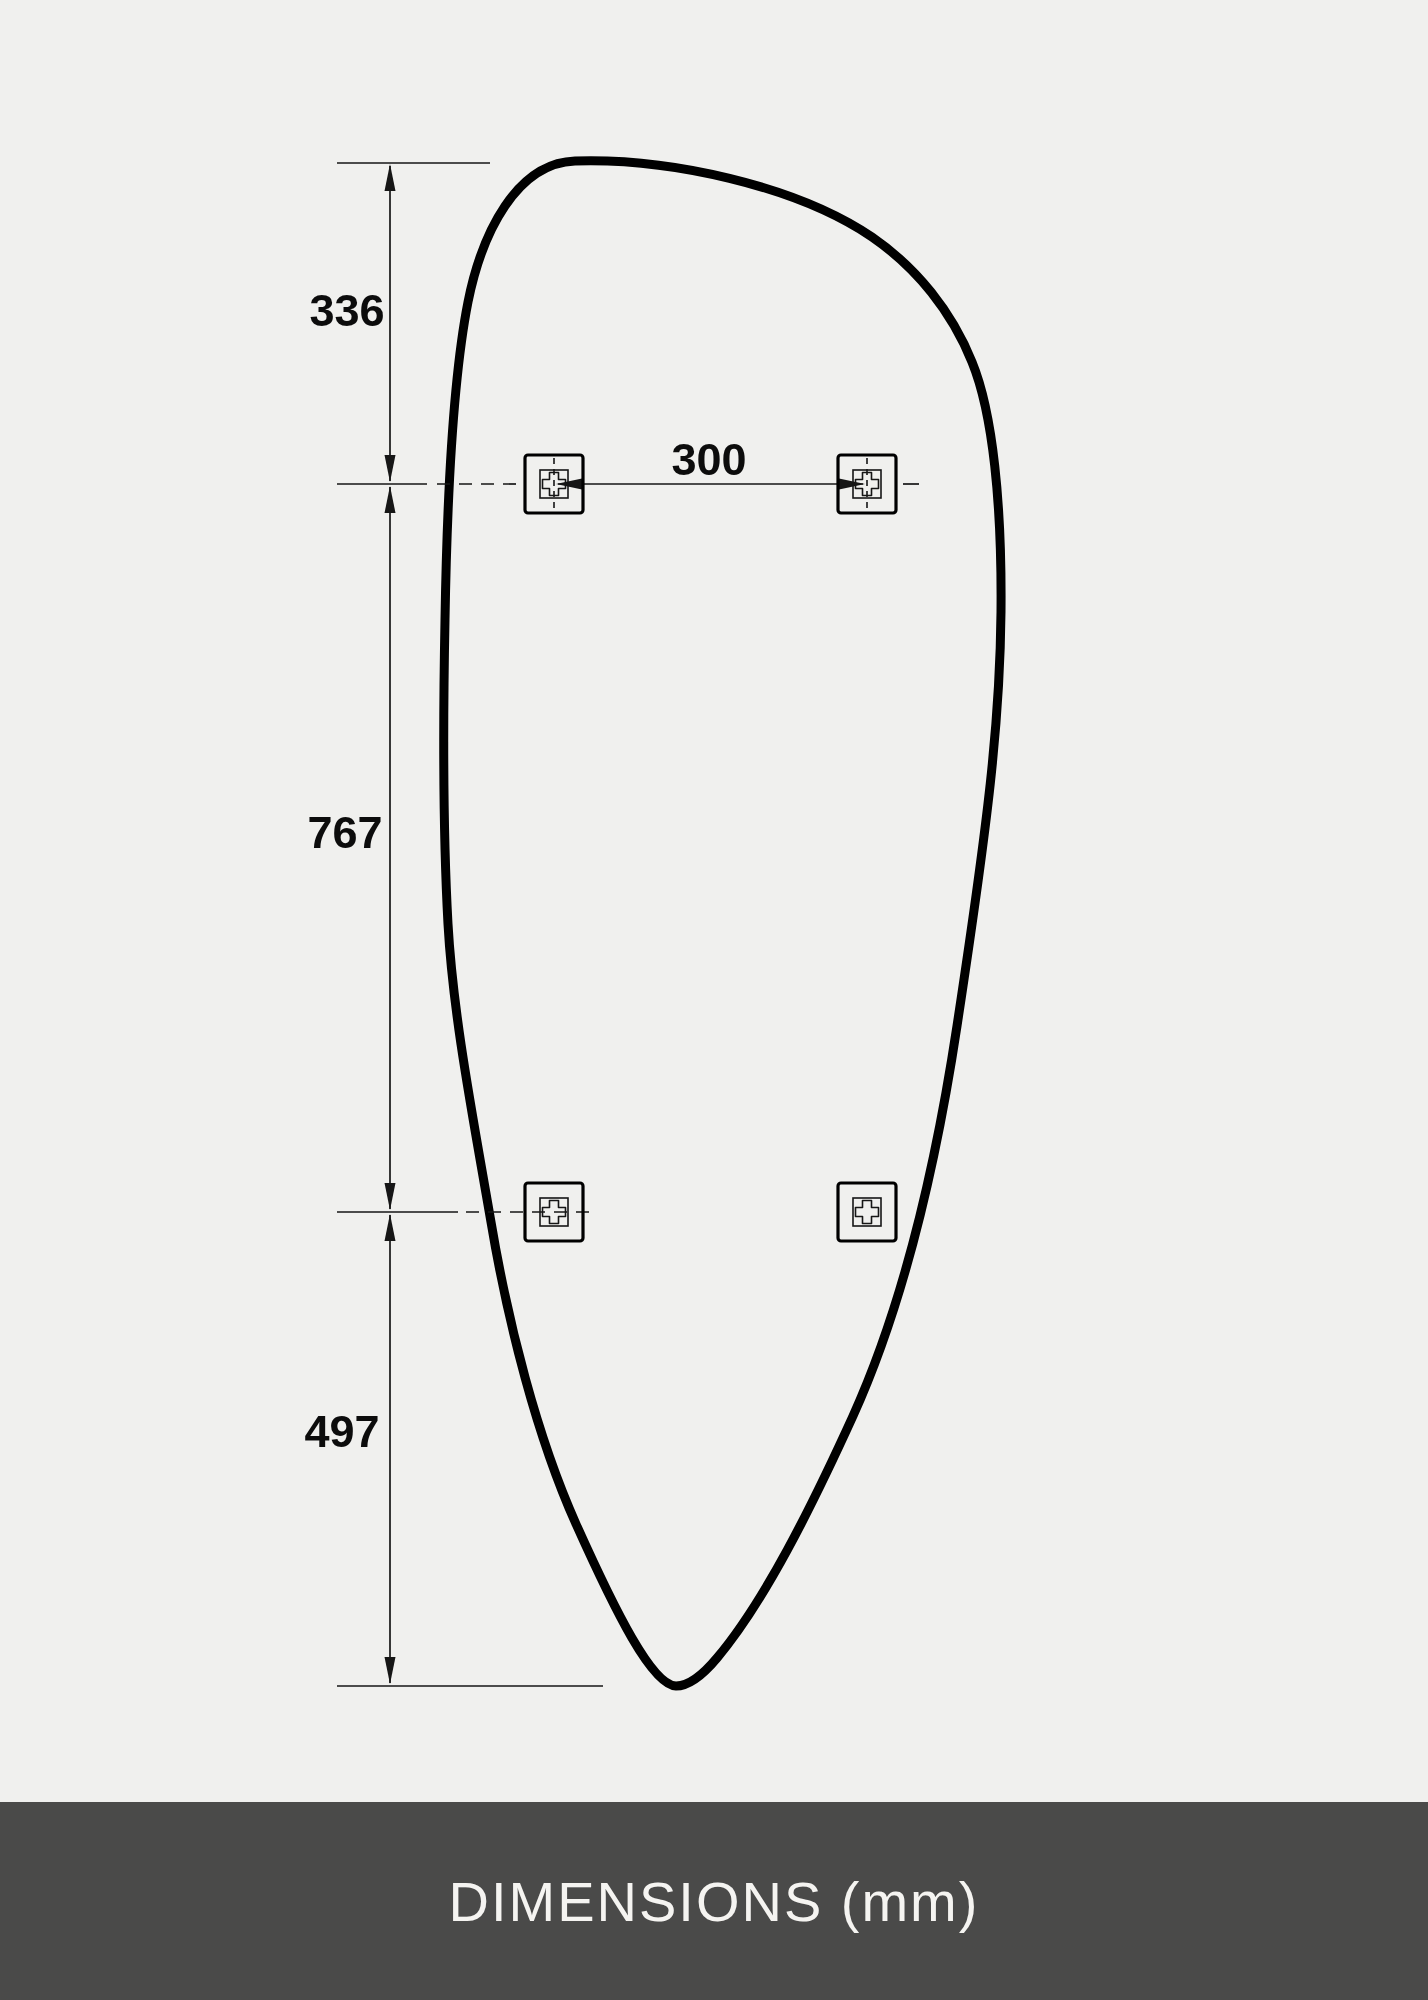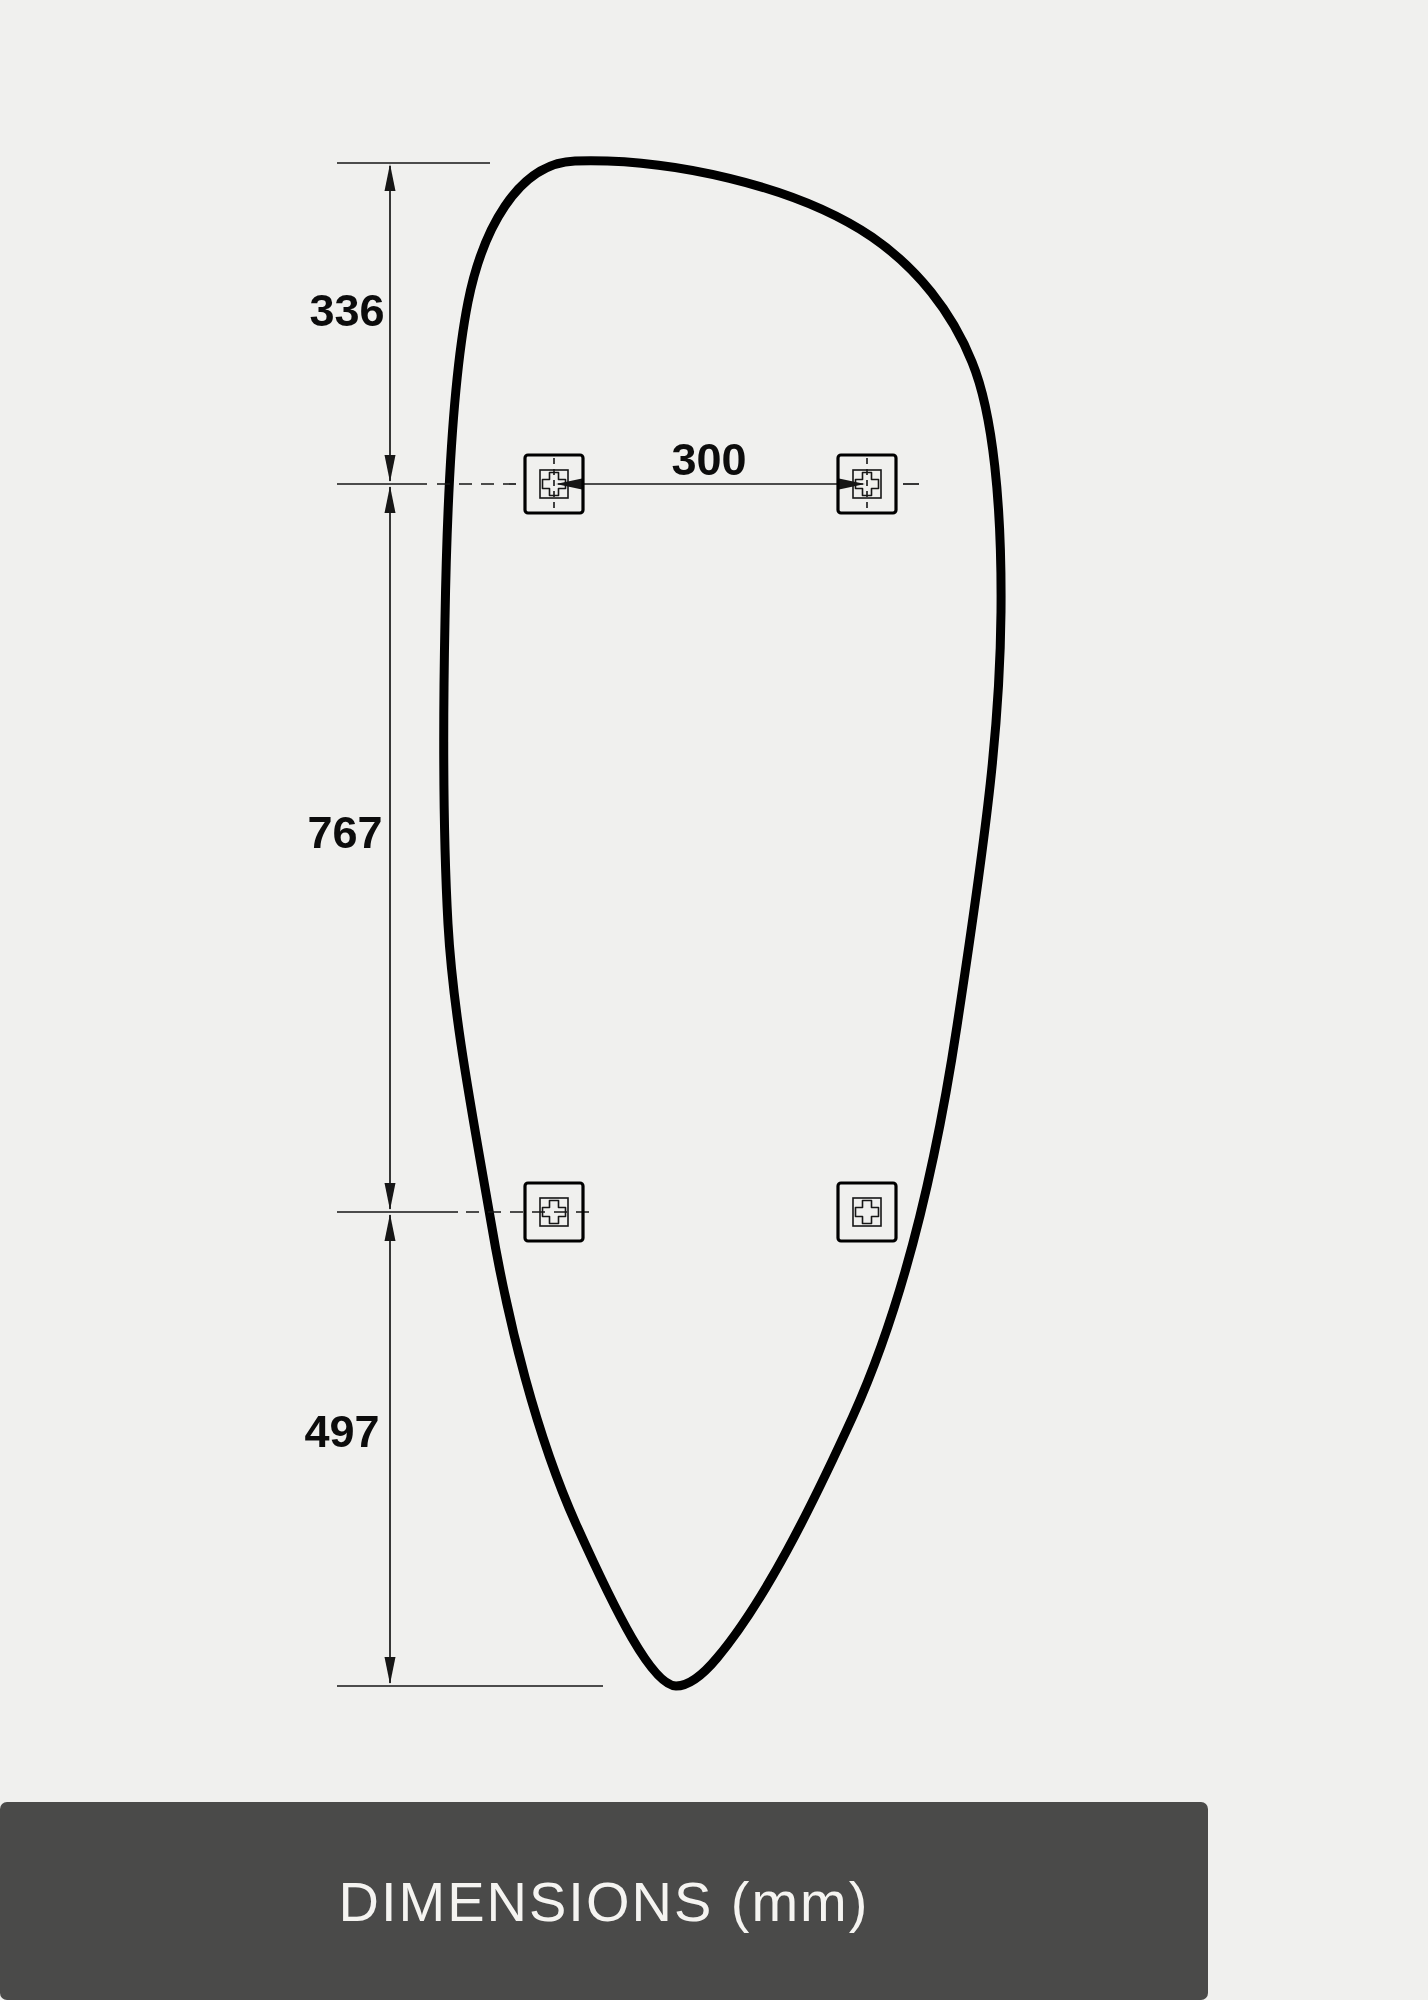--- a/index.html
+++ b/index.html
@@ -27,23 +27,23 @@
   .arrow{fill:var(--line);stroke:none;}
   .dim-text{
     font-family:"Liberation Sans", sans-serif;
     font-size:45px;font-weight:bold;fill:#0c0c0c;
   }
   .b-outer{fill:none;stroke:var(--outline);stroke-width:3.2;}
   .b-inner{fill:none;stroke:var(--line);stroke-width:1.6;}
   .b-plus{fill:none;stroke:var(--line);stroke-width:1.6;stroke-linejoin:round;}
 
   .footer{
-    position:absolute;left:0;top:1802px;width:1208px;height:198px;
+    position:absolute;left:0;top:1802px;width:1428px;height:198px;
     background:var(--footer-bg);
-    display:flex;align-items:center;justify-content:center;border-radius:7px;
+    display:flex;align-items:center;justify-content:center;
   }
   .footer-label{
     color:var(--footer-text);
     font-size:56px;font-weight:400;letter-spacing:2px;
     font-family:"Liberation Sans", sans-serif;
     white-space:nowrap;
   }
 </style>
 </head>
 <body>

